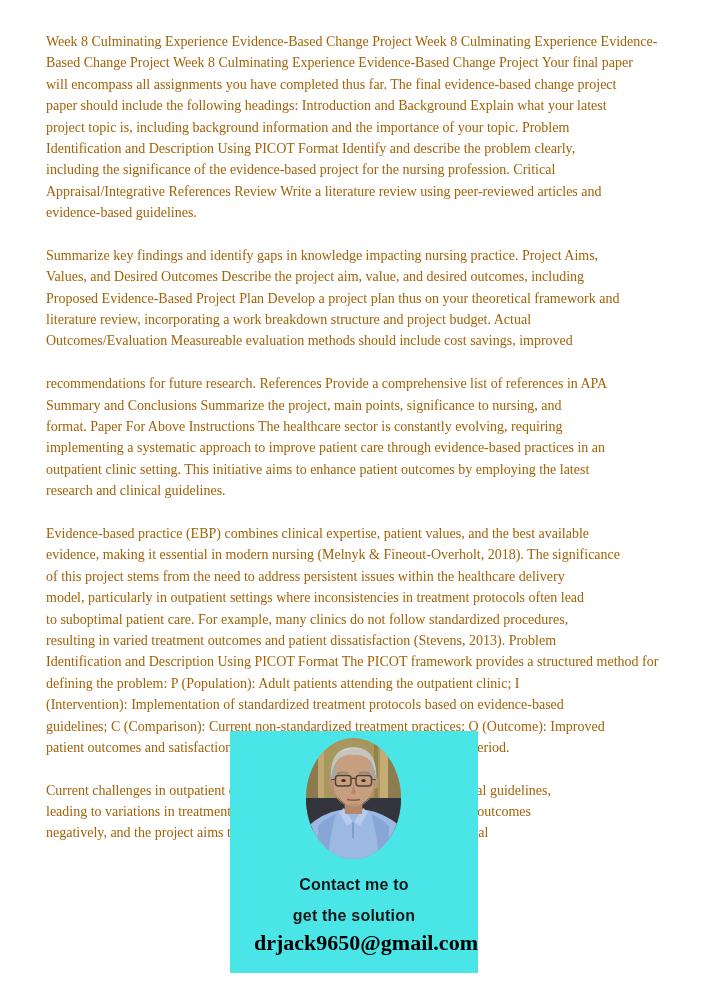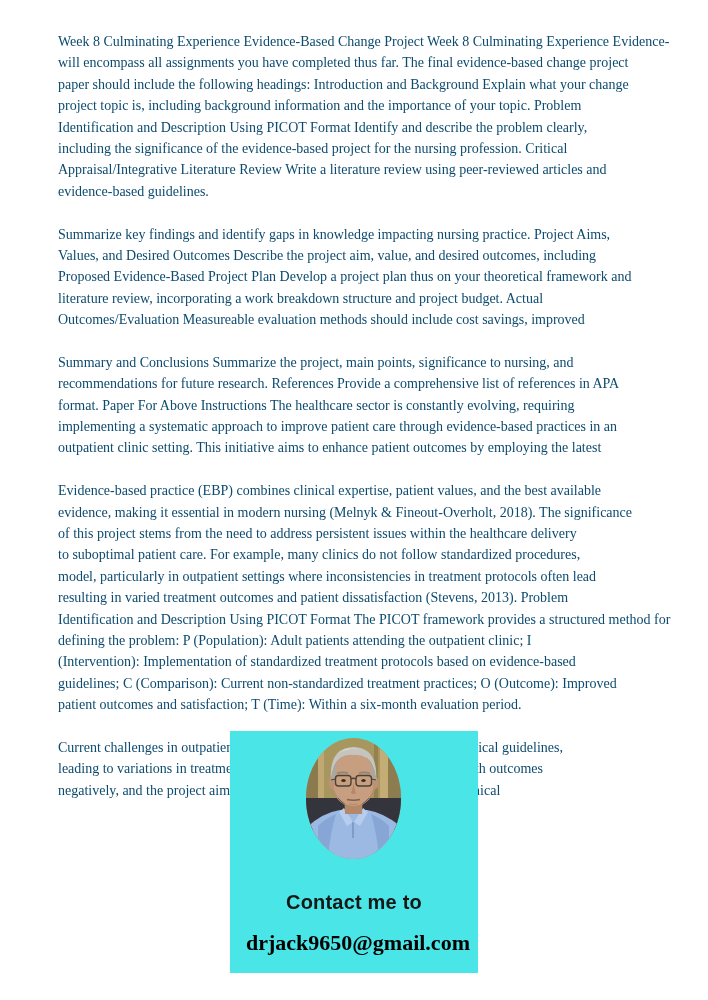--- a/index.html
+++ b/index.html
@@ -17,22 +17,21 @@
     background: #ffffff;
   }
   .doc-text {
     position: absolute;
     left: 46px;
     top: 31px;
     width: 650px;
     font-family: "Liberation Serif", serif;
     font-size: 14px;
     line-height: 21.4px;
-    color: #0c4a6e;
-    margin-left: 12px;
+    color: #a16207;
   }
   .para {
     margin: 0 0 21.4px 0;
   }
   .line {
     white-space: nowrap;
     height: 21.4px;
   }
   .overlay {
     position: absolute;
@@ -45,79 +44,81 @@
   }
   .photo {
     position: absolute;
     left: 76px;
     top: 7px;
     width: 95px;
     height: 121px;
   }
   .headline {
     position: absolute;
-    top: 156px;
+    top: 139px;
     left: 0;
     width: 100%;
     font-family: "Liberation Sans", sans-serif;
     font-weight: 700;
-    font-size: 20px;
+    font-size: 16px;
     line-height: 30.5px;
     color: #171717;
     letter-spacing: 0.2px;
   }
   .email {
     position: absolute;
     top: 199px;
-    left: 4px;
+    left: 12px;
     width: 100%;
     font-family: "Liberation Serif", serif;
     font-weight: 700;
     font-size: 22px;
     line-height: 26px;
     color: #000000;
     text-align: center;
   }
 </style>
 </head>
 <body>
 
 <div class="page">
 
   <div class="doc-text" id="doc-text">
       <div class="para">
         <div class="line">Week 8 Culminating Experience Evidence-Based Change Project Week 8 Culminating Experience Evidence-</div>
+        <div class="line">Based Change Project Week 8 Culminating Experience Evidence-Based Change Project Your final paper</div>
         <div class="line">will encompass all assignments you have completed thus far. The final evidence-based change project</div>
-        <div class="line">paper should include the following headings: Introduction and Background Explain what your change</div>
+        <div class="line">paper should include the following headings: Introduction and Background Explain what your latest</div>
         <div class="line">project topic is, including background information and the importance of your topic. Problem</div>
         <div class="line">Identification and Description Using PICOT Format Identify and describe the problem clearly,</div>
         <div class="line">including the significance of the evidence-based project for the nursing profession. Critical</div>
-        <div class="line">Appraisal/Integrative Literature Review Write a literature review using peer-reviewed articles and</div>
+        <div class="line">Appraisal/Integrative References Review Write a literature review using peer-reviewed articles and</div>
         <div class="line">evidence-based guidelines.</div>
       </div>
       <div class="para">
         <div class="line">Summarize key findings and identify gaps in knowledge impacting nursing practice. Project Aims,</div>
         <div class="line">Values, and Desired Outcomes Describe the project aim, value, and desired outcomes, including</div>
         <div class="line">Proposed Evidence-Based Project Plan Develop a project plan thus on your theoretical framework and</div>
         <div class="line">literature review, incorporating a work breakdown structure and project budget. Actual</div>
         <div class="line">Outcomes/Evaluation Measureable evaluation methods should include cost savings, improved</div>
       </div>
       <div class="para">
+        <div class="line">recommendations for future research. References Provide a comprehensive list of references in APA</div>
         <div class="line">Summary and Conclusions Summarize the project, main points, significance to nursing, and</div>
-        <div class="line">recommendations for future research. References Provide a comprehensive list of references in APA</div>
         <div class="line">format. Paper For Above Instructions The healthcare sector is constantly evolving, requiring</div>
         <div class="line">implementing a systematic approach to improve patient care through evidence-based practices in an</div>
         <div class="line">outpatient clinic setting. This initiative aims to enhance patient outcomes by employing the latest</div>
+        <div class="line">research and clinical guidelines.</div>
       </div>
       <div class="para">
         <div class="line">Evidence-based practice (EBP) combines clinical expertise, patient values, and the best available</div>
         <div class="line">evidence, making it essential in modern nursing (Melnyk &amp; Fineout-Overholt, 2018). The significance</div>
         <div class="line">of this project stems from the need to address persistent issues within the healthcare delivery</div>
+        <div class="line">model, particularly in outpatient settings where inconsistencies in treatment protocols often lead</div>
         <div class="line">to suboptimal patient care. For example, many clinics do not follow standardized procedures,</div>
-        <div class="line">model, particularly in outpatient settings where inconsistencies in treatment protocols often lead</div>
         <div class="line">resulting in varied treatment outcomes and patient dissatisfaction (Stevens, 2013). Problem</div>
         <div class="line">Identification and Description Using PICOT Format The PICOT framework provides a structured method for</div>
         <div class="line">defining the problem: P (Population): Adult patients attending the outpatient clinic; I</div>
         <div class="line">(Intervention): Implementation of standardized treatment protocols based on evidence-based</div>
         <div class="line">guidelines; C (Comparison): Current non-standardized treatment practices; O (Outcome): Improved</div>
         <div class="line">patient outcomes and satisfaction; T (Time): Within a six-month evaluation period.</div>
       </div>
       <div class="para">
         <div class="line">Current challenges in outpatient care include inconsistent adherence to clinical guidelines,</div>
         <div class="line">leading to variations in treatment quality. These inconsistencies affect health outcomes</div>
@@ -179,19 +180,20 @@
 
         <path d="M47.5,44 Q46.5,52 45,55 Q47.5,57 50,55 Q48.5,52 47.5,44" fill="#b5886a"></path>
 
         <path d="M41,61.5 Q47.5,63 54,61.5" stroke="#8a5c48" stroke-width="1.5" fill="none"></path>
         <path d="M43,66 Q47.5,67 52,66" stroke="#b5886a" stroke-width="1" fill="none"></path>
       </g>
     </svg>
 
     <div class="headline">
       <div>Contact me to</div>
+      <div>get the solution</div>
     </div>
 
     <div class="email">drjack9650@gmail.com</div>
 
   </div>
 
 </div>
 
 </body></html>

